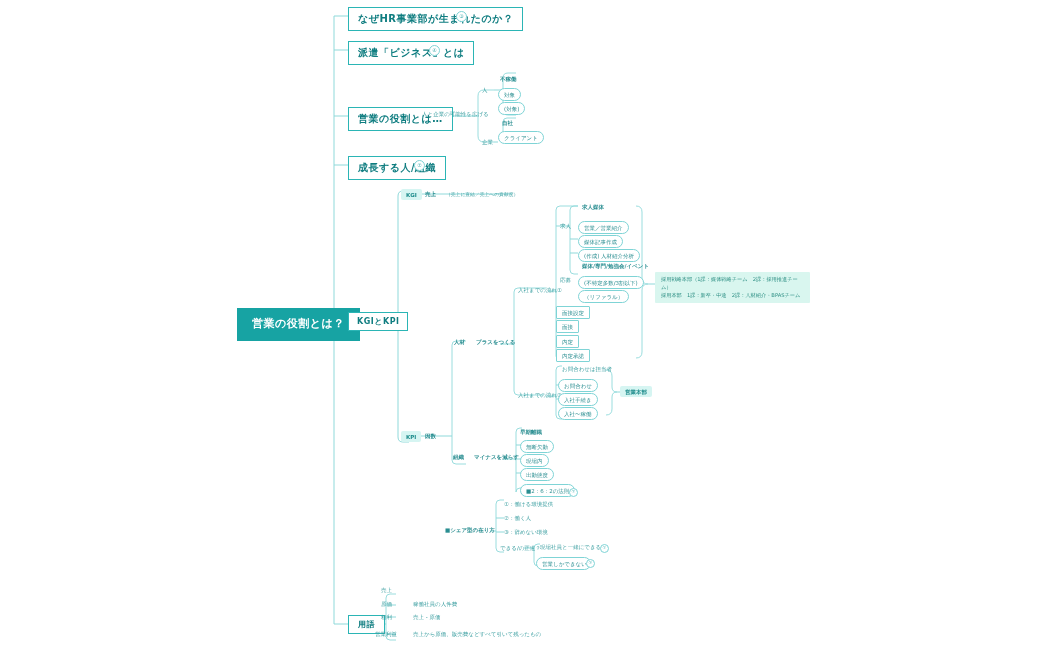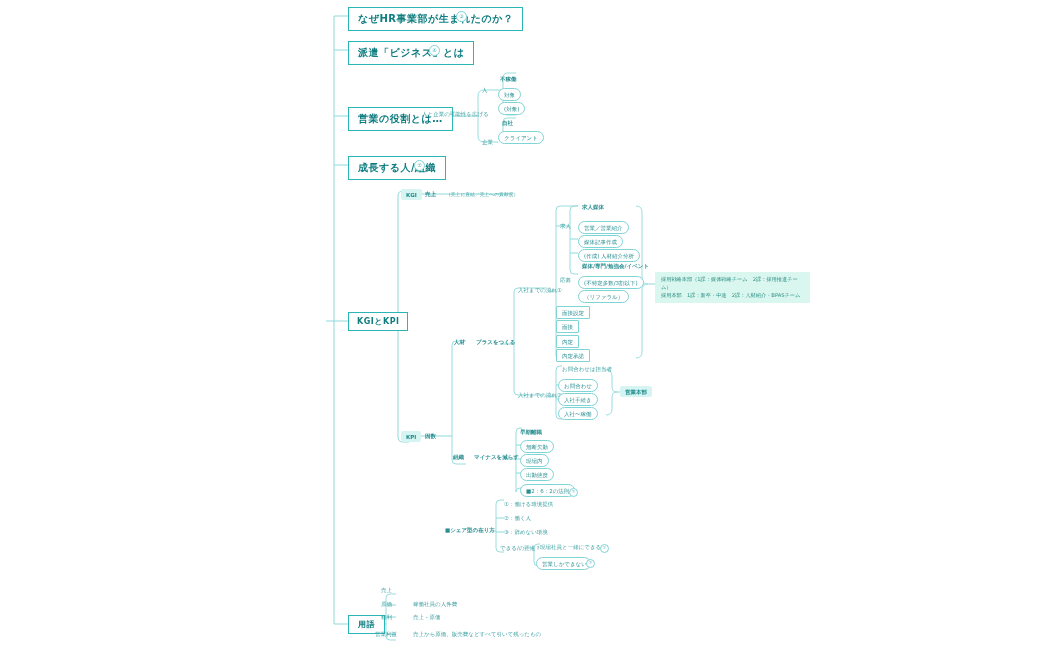--- a/index.html
+++ b/index.html
@@ -170,20 +170,21 @@
       <path d="M534 548 L534 562 M534 548 Q534 544 538 544 L540 544 M534 562 Q534 566 538 566 L540 566" stroke-width=".9"></path>
 
       <path d="M376 624 L386 624"></path>
       <path d="M386 598 L386 636 M386 598 Q386 594 390 594 L396 594 M386 636 Q386 640 390 640 L396 640" stroke-width=".9"></path>
       <path d="M386 605 L396 605"></path>
       <path d="M386 617 L396 617"></path>
       <path d="M386 634 L396 634"></path>
     </g>
   </svg>
 
+  <div class="node n-root" style="left:237px;top:308px;">営業の役割とは？</div>
 
   <div class="node n-topic" style="left:348px;top:7px;">なぜHR事業部が生まれたのか？</div>
   <div class="marker" style="left:456px;top:11px;">③</div>
 
   <div class="node n-topic" style="left:348px;top:41px;">派遣「ビジネス」とは</div>
   <div class="marker" style="left:429px;top:45px;">④</div>
 
   <div class="node n-topic" style="left:348px;top:107px;">営業の役割とは…</div>
 
   <div class="node n-topic" style="left:348px;top:156px;">成長する人/組織</div>

